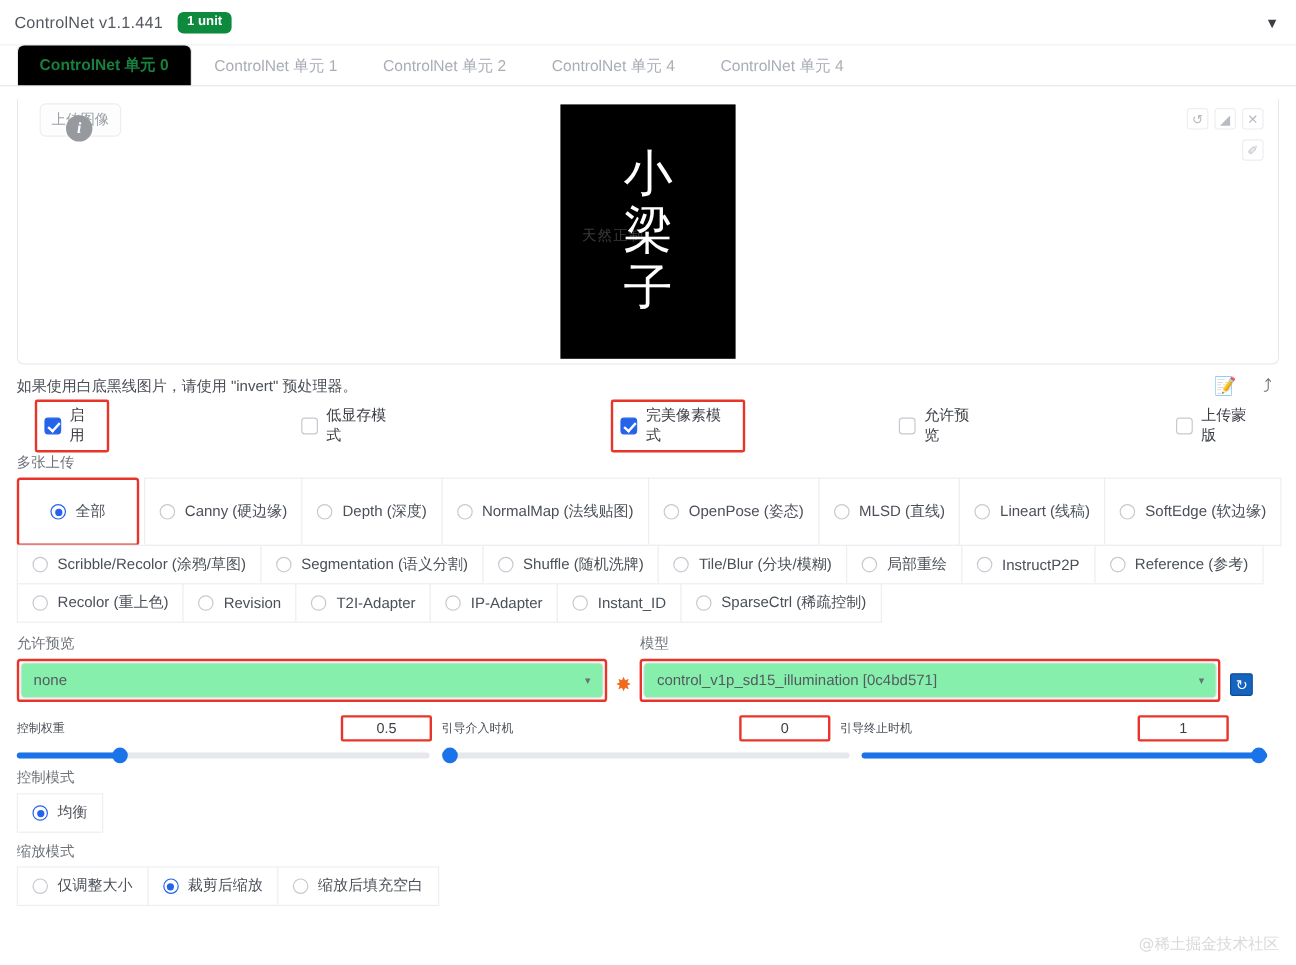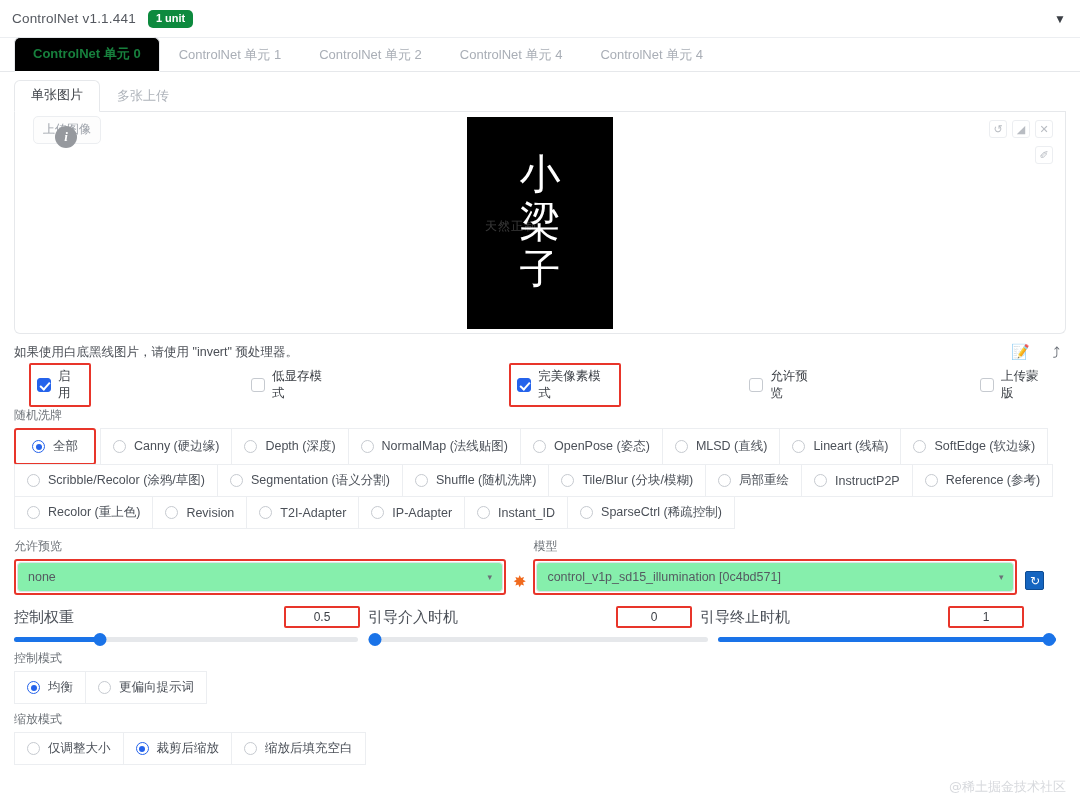--- a/index.html
+++ b/index.html
@@ -266,21 +266,21 @@
     position: absolute;
     left: 2.5px; top: 2.5px;
     width: 6px; height: 6px;
     border-radius: 50%;
     background: #2563eb;
   }
   .chip-wrap-red {
     border: 2px solid #e8352a;
     border-radius: 3px;
     display: inline-flex;
-    padding: 2px;
+    padding: 12px;
     margin: 0 4px -1px 0;
     align-items: center;
   }
   .chip-wrap-red .radio-chip { border: none; margin: 0; padding: 6px 14px; }
   
   .dd-row { display: flex; align-items: flex-end; gap: 0; margin-top: 10px; }
   .dd-col { display: flex; flex-direction: column; }
   .dd-label { font-size: 12px; color: #6e7379; margin-bottom: 4px; }
   .dd-box {
     border: 2px solid #e8352a;
@@ -312,21 +312,21 @@
     font-size: 12px;
     display: flex; align-items: center; justify-content: center;
     margin: 0 0 5px 8px;
   }
   
   .slider-block { margin-top: 10px; }
   .slider-head {
     display: flex; align-items: center;
     height: 24px;
   }
-  .sl-label { font-size: 15px; color: #4b5058; }
+  .sl-label { font-size: 10px; color: #4b5058; }
   .sl-value-box {
     border: 2px solid #e8352a;
     border-radius: 2px;
     padding: 2px 0;
     min-width: 76px;
     text-align: center;
     font-size: 12px;
     color: #3b3f45;
     background: #fff;
   }
@@ -368,24 +368,20 @@
   <div class="unit-tabs">
     <div class="unit-tab active">ControlNet 单元 0</div>
     <div class="unit-tab">ControlNet 单元 1</div>
     <div class="unit-tab">ControlNet 单元 2</div>
     <div class="unit-tab">ControlNet 单元 4</div>
     <div class="unit-tab">ControlNet 单元 4</div>
   </div>
 
   <div class="panel">
 
-    <div class="sub-tabs">
-      <div class="sub-tab active">单张图片</div>
-      <div class="sub-tab">多张上传</div>
-    </div>
 
     <div class="image-area">
       <div class="img-tab-chip">上传图像</div>
       <div class="cursor-info">i</div>
 
       <div class="preview-img">
         <span class="cn">小</span>
         <span class="cn">梁</span>
         <span class="cn">子</span>
         <span class="preview-wm">天然正制</span>
@@ -427,21 +423,21 @@
       <label class="check-item" style="margin-right:160px">
         <span class="cb"></span>
         <span>允许预览</span>
       </label>
       <label class="check-item">
         <span class="cb"></span>
         <span>上传蒙版</span>
       </label>
     </div>
 
-    <div class="section-label">随机洗牌</div>
+    <div class="section-label">多张上传</div>
     <div class="radio-grid">
 
       <div class="radio-row">
         <span class="chip-wrap-red">
           <label class="radio-chip">
             <span class="rb on"></span>
             <span>全部</span>
           </label>
         </span>
         <label class="radio-chip">
@@ -582,24 +578,20 @@
           <div class="knob" style="left:98%"></div>
         </div>
       </div>
     </div>
 
     <div class="section-label">控制模式</div>
     <div class="radio-row">
       <label class="radio-chip">
         <span class="rb on"></span>
         <span>均衡</span>
-      </label>
-      <label class="radio-chip">
-        <span class="rb"></span>
-        <span>更偏向提示词</span>
       </label>
     </div>
 
     <div class="section-label">缩放模式</div>
     <div class="radio-row">
       <label class="radio-chip">
         <span class="rb"></span>
         <span>仅调整大小</span>
       </label>
       <label class="radio-chip">

